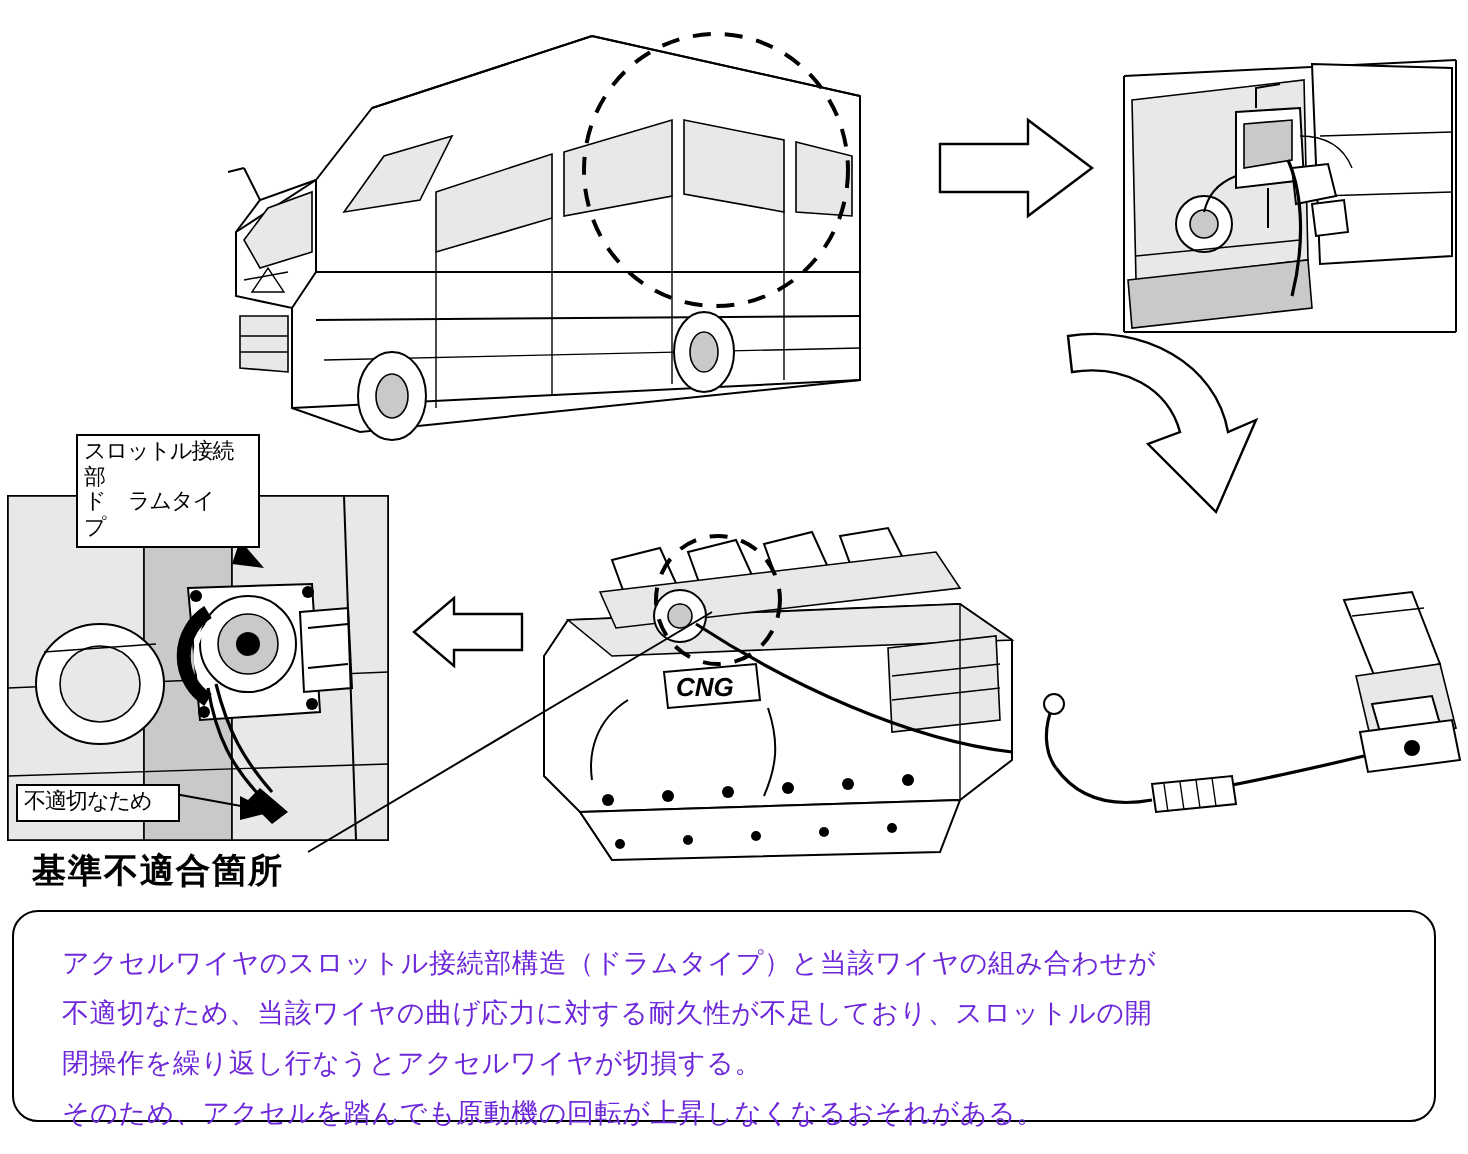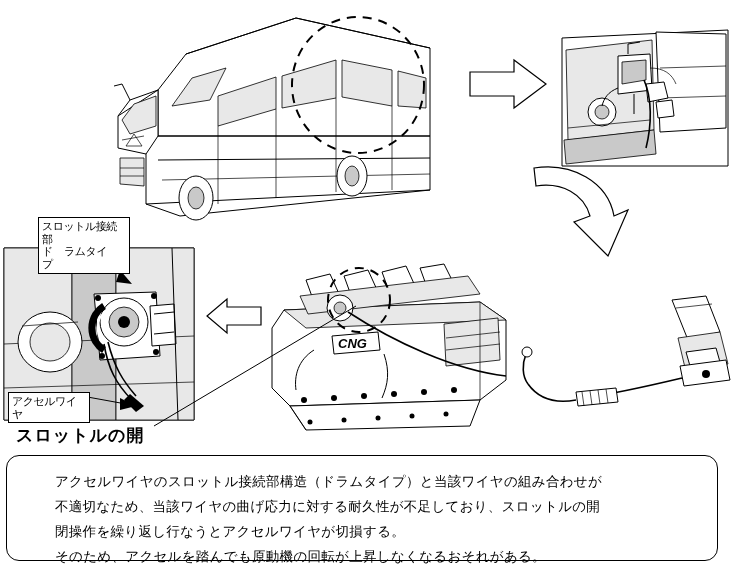--- a/index.html
+++ b/index.html
@@ -101,24 +101,23 @@
     background: #fff;
     box-sizing: border-box;
   }
   #description-text {
     position: absolute;
     left: 24px;
     top: 14px;
     width: 670px;
     font-size: 13.5px;
     line-height: 1.85;
-    color: #000000;
+    color: #6d28d9;
     white-space: pre-line;
     letter-spacing: 0.3px;
-    margin-left: 24px;
   }
 
   svg { display: block; overflow: visible; }
   .ln { fill: none; stroke: #000; stroke-width: 1; }
   .ln-thin { fill: none; stroke: #000; stroke-width: 0.7; }
   .ln-thick { fill: none; stroke: #000; stroke-width: 1.6; }
   .fill-w { fill: #ffffff; stroke: #000; stroke-width: 1; }
   .fill-lg { fill: #e8e8e8; stroke: #000; stroke-width: 0.8; }
   .fill-mg { fill: #c9c9c9; stroke: #000; stroke-width: 0.8; }
   .fill-k  { fill: #000000; }
@@ -373,23 +372,23 @@
       <path class="ln-thick" d="M56,108 C34,112 18,106 8,92"></path>
       <path class="ln-thick" d="M8,92 C2,84 2,72 6,62"></path>
 
       <circle cx="7" cy="60" r="5" class="fill-w"></circle>
     </svg>
   </div>
 
   <div class="abs callout-box" id="label-throttle-connection">スロットル接続部
 ド゙ラムタイプ゙</div>
 
-  <div class="abs callout-box" id="label-accel-wire">アクセルワイヤ</div>
-
-  <div class="abs" id="label-nonconforming">スロットルの開</div>
+  <div class="abs callout-box" id="label-accel-wire">不適切なため</div>
+
+  <div class="abs" id="label-nonconforming">基準不適合箇所</div>
 
   <div class="abs" id="description-box">
     <div id="description-text">アクセルワイヤのスロットル接続部構造（ドラムタイプ）と当該ワイヤの組み合わせが
 不適切なため、当該ワイヤの曲げ応力に対する耐久性が不足しており、スロットルの開
 閉操作を繰り返し行なうとアクセルワイヤが切損する。
 そのため、アクセルを踏んでも原動機の回転が上昇しなくなるおそれがある。</div>
   </div>
 
 </div>
 

